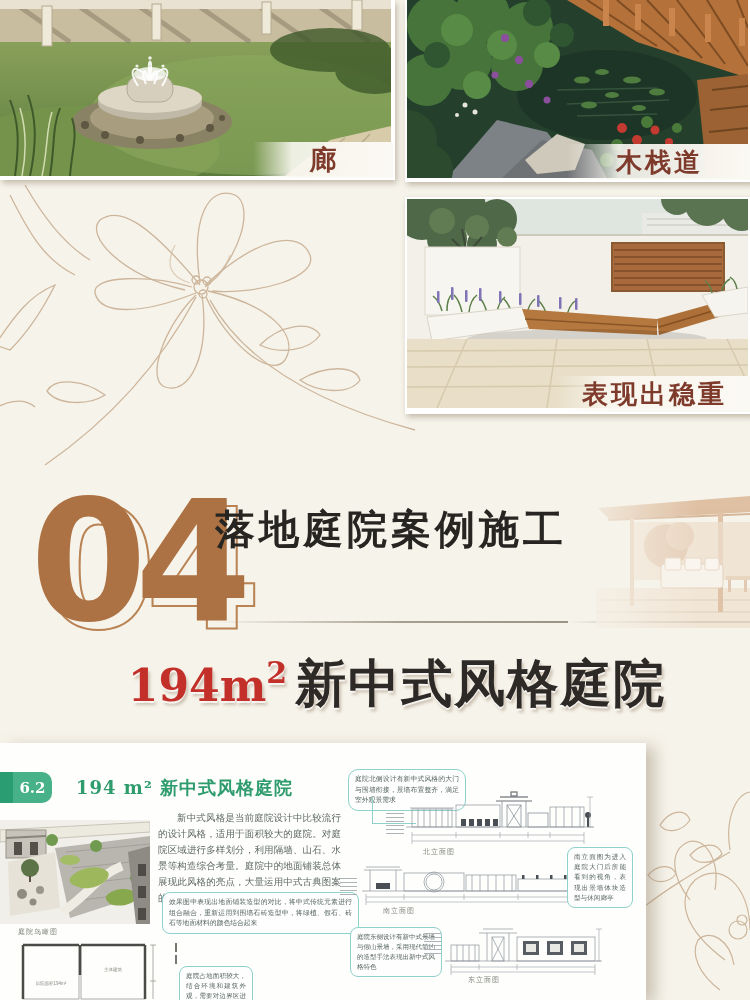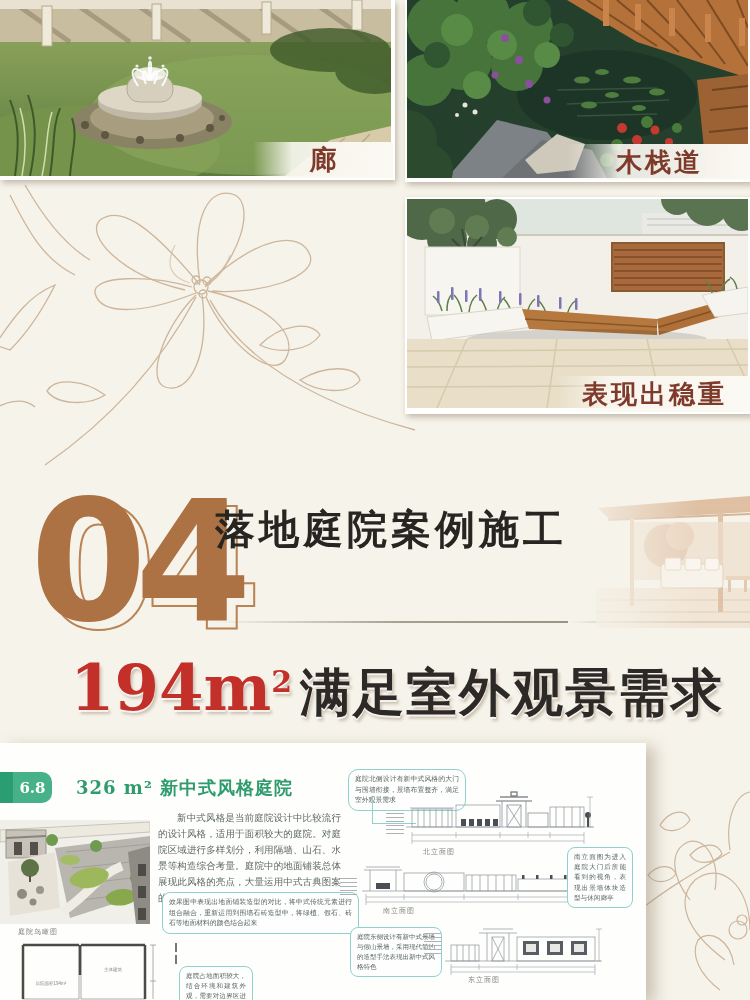--- a/index.html
+++ b/index.html
@@ -16,21 +16,21 @@
   .big-num{font-family:"DejaVu Sans","Liberation Sans",sans-serif;font-weight:bold;
     font-size:168px;line-height:.82;letter-spacing:-12px;}
   .num-main{color:#ad7243;}
   .num-ghost{color:transparent;-webkit-text-stroke:2px #b98а54;-webkit-text-stroke:2px #b98354;}
   .sec-t1{font-size:40px;font-weight:bold;color:#272522;letter-spacing:4px;}
   .sec-t2{font-size:45px;font-weight:bold;color:#b0763f;letter-spacing:6px;}
   .divider{height:2px;background:linear-gradient(90deg,rgba(150,145,132,0),#a59f90 35%,#8f897a);}
   
   .headline{width:100%;text-align:center;font-family:"DejaVu Serif","Liberation Serif",serif;
     font-weight:bold;text-shadow:0 2px 0 rgba(255,255,255,.75),2px 4px 3px rgba(110,80,50,.3);}
-  .h-area{font-size:64px;color:#c3302a;margin-left:44px;}
+  .h-area{font-size:44px;color:#c3302a;margin-left:44px;}
   .h-sup{font-size:30px;color:#c3302a;vertical-align:18px;margin-right:8px;}
   .h-text{font-size:51px;color:#2d2926;letter-spacing:2px;}
   
   .page{position:absolute;left:0;top:743px;width:646px;height:257px;background:#fefefc;
     box-shadow:9px 4px 14px rgba(140,125,100,.4);overflow:hidden;}
   .tab-dark{position:absolute;left:0;top:29px;width:13px;height:31px;background:#2a9e72;}
   .tab{position:absolute;left:13px;top:29px;width:39px;height:31px;background:#47b189;
     border-radius:0 10px 10px 0;color:#fff;display:flex;align-items:center;justify-content:center;
     font-family:"DejaVu Serif","Liberation Serif",serif;font-size:15px;font-weight:bold;}
   .pg-head{position:absolute;left:76px;top:33px;font-family:"DejaVu Serif","Liberation Serif",serif;
@@ -375,29 +375,29 @@
       <rect x="117" y="70" width="16" height="12" rx="2" fill="#fbf7f1" stroke="#e5d2bd"></rect>
       <rect x="137" y="70" width="14" height="12" rx="2" fill="#fbf7f1" stroke="#e5d2bd"></rect>
       <rect x="158" y="88" width="24" height="4" fill="#e5cfb6"></rect>
         <rect x="160" y="92" width="3" height="12" fill="#dcc1a3"></rect>
         <rect x="176" y="92" width="3" height="12" fill="#dcc1a3"></rect>
     </g>
     <rect width="130" height="140" fill="url(#fadeL)"></rect>
   </svg>
 
   <div class="abs headline" style="left:0;top:650px;">
-    <span class="h-area">194m</span><span class="h-sup">2</span><span class="h-text">满足室外观景需求</span>
+    <span class="h-area">194m</span><span class="h-sup">2</span><span class="h-text">新中式风格庭院</span>
   </div>
 
   <div class="page">
     <div class="tab-dark"></div>
     <div class="tab">
-      <span>6.8</span>
+      <span>6.2</span>
     </div>
-    <div class="pg-head">326 m² 新中式风格庭院</div>
+    <div class="pg-head">194 m² 新中式风格庭院</div>
 
     <svg class="abs" style="left:0;top:77px;" width="150" height="104" viewBox="0 0 150 104">
       <rect width="150" height="104" fill="#f1efe9"></rect>
       <polygon points="0,10 150,2 150,12 0,22" fill="#eceadf" stroke="#c9c4b8" stroke-width="1"></polygon>
       <rect x="6" y="10" width="40" height="28" fill="#c7c3ba" stroke="#9a958a"></rect>
       <line x1="6" y1="18" x2="46" y2="16" stroke="#8a857a" stroke-width="2"></line>
       <rect x="14" y="22" width="8" height="13" fill="#55504a"></rect>
         <rect x="30" y="22" width="8" height="13" fill="#55504a"></rect>
       <polygon points="55,28 150,16 150,72 70,98" fill="#b9b6b0"></polygon>
       <g stroke="#a39f99" stroke-width="1">

